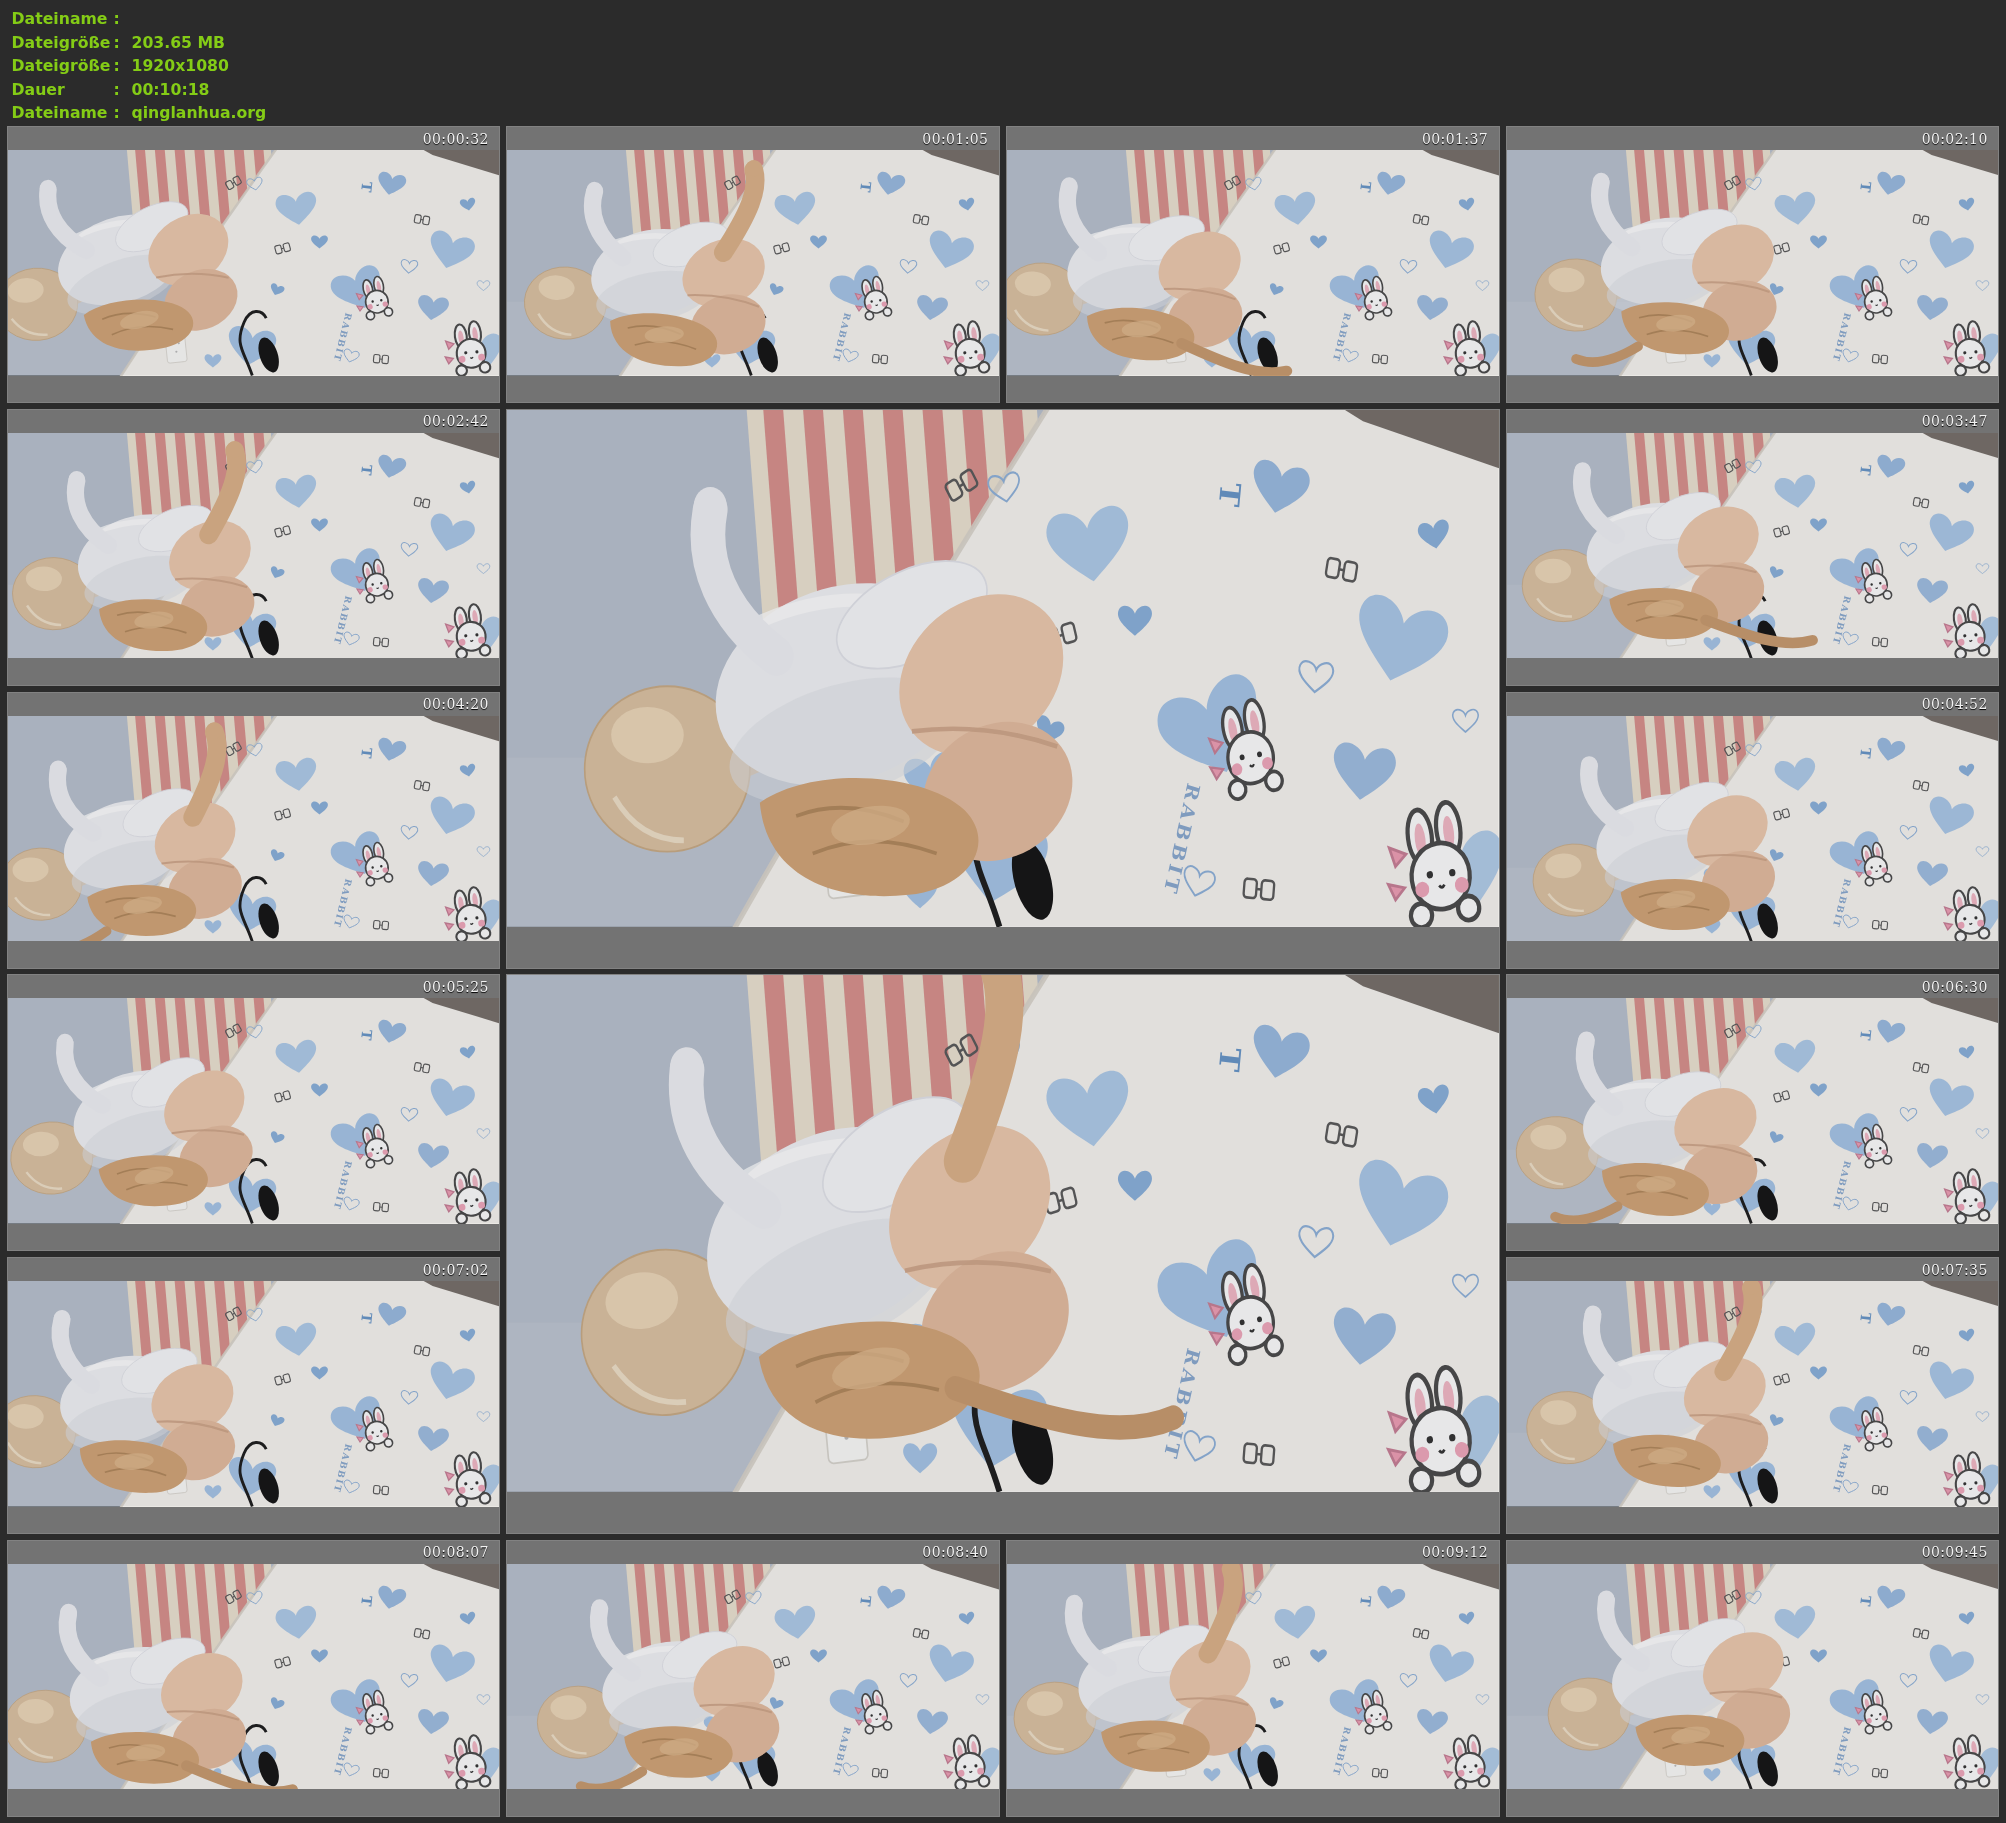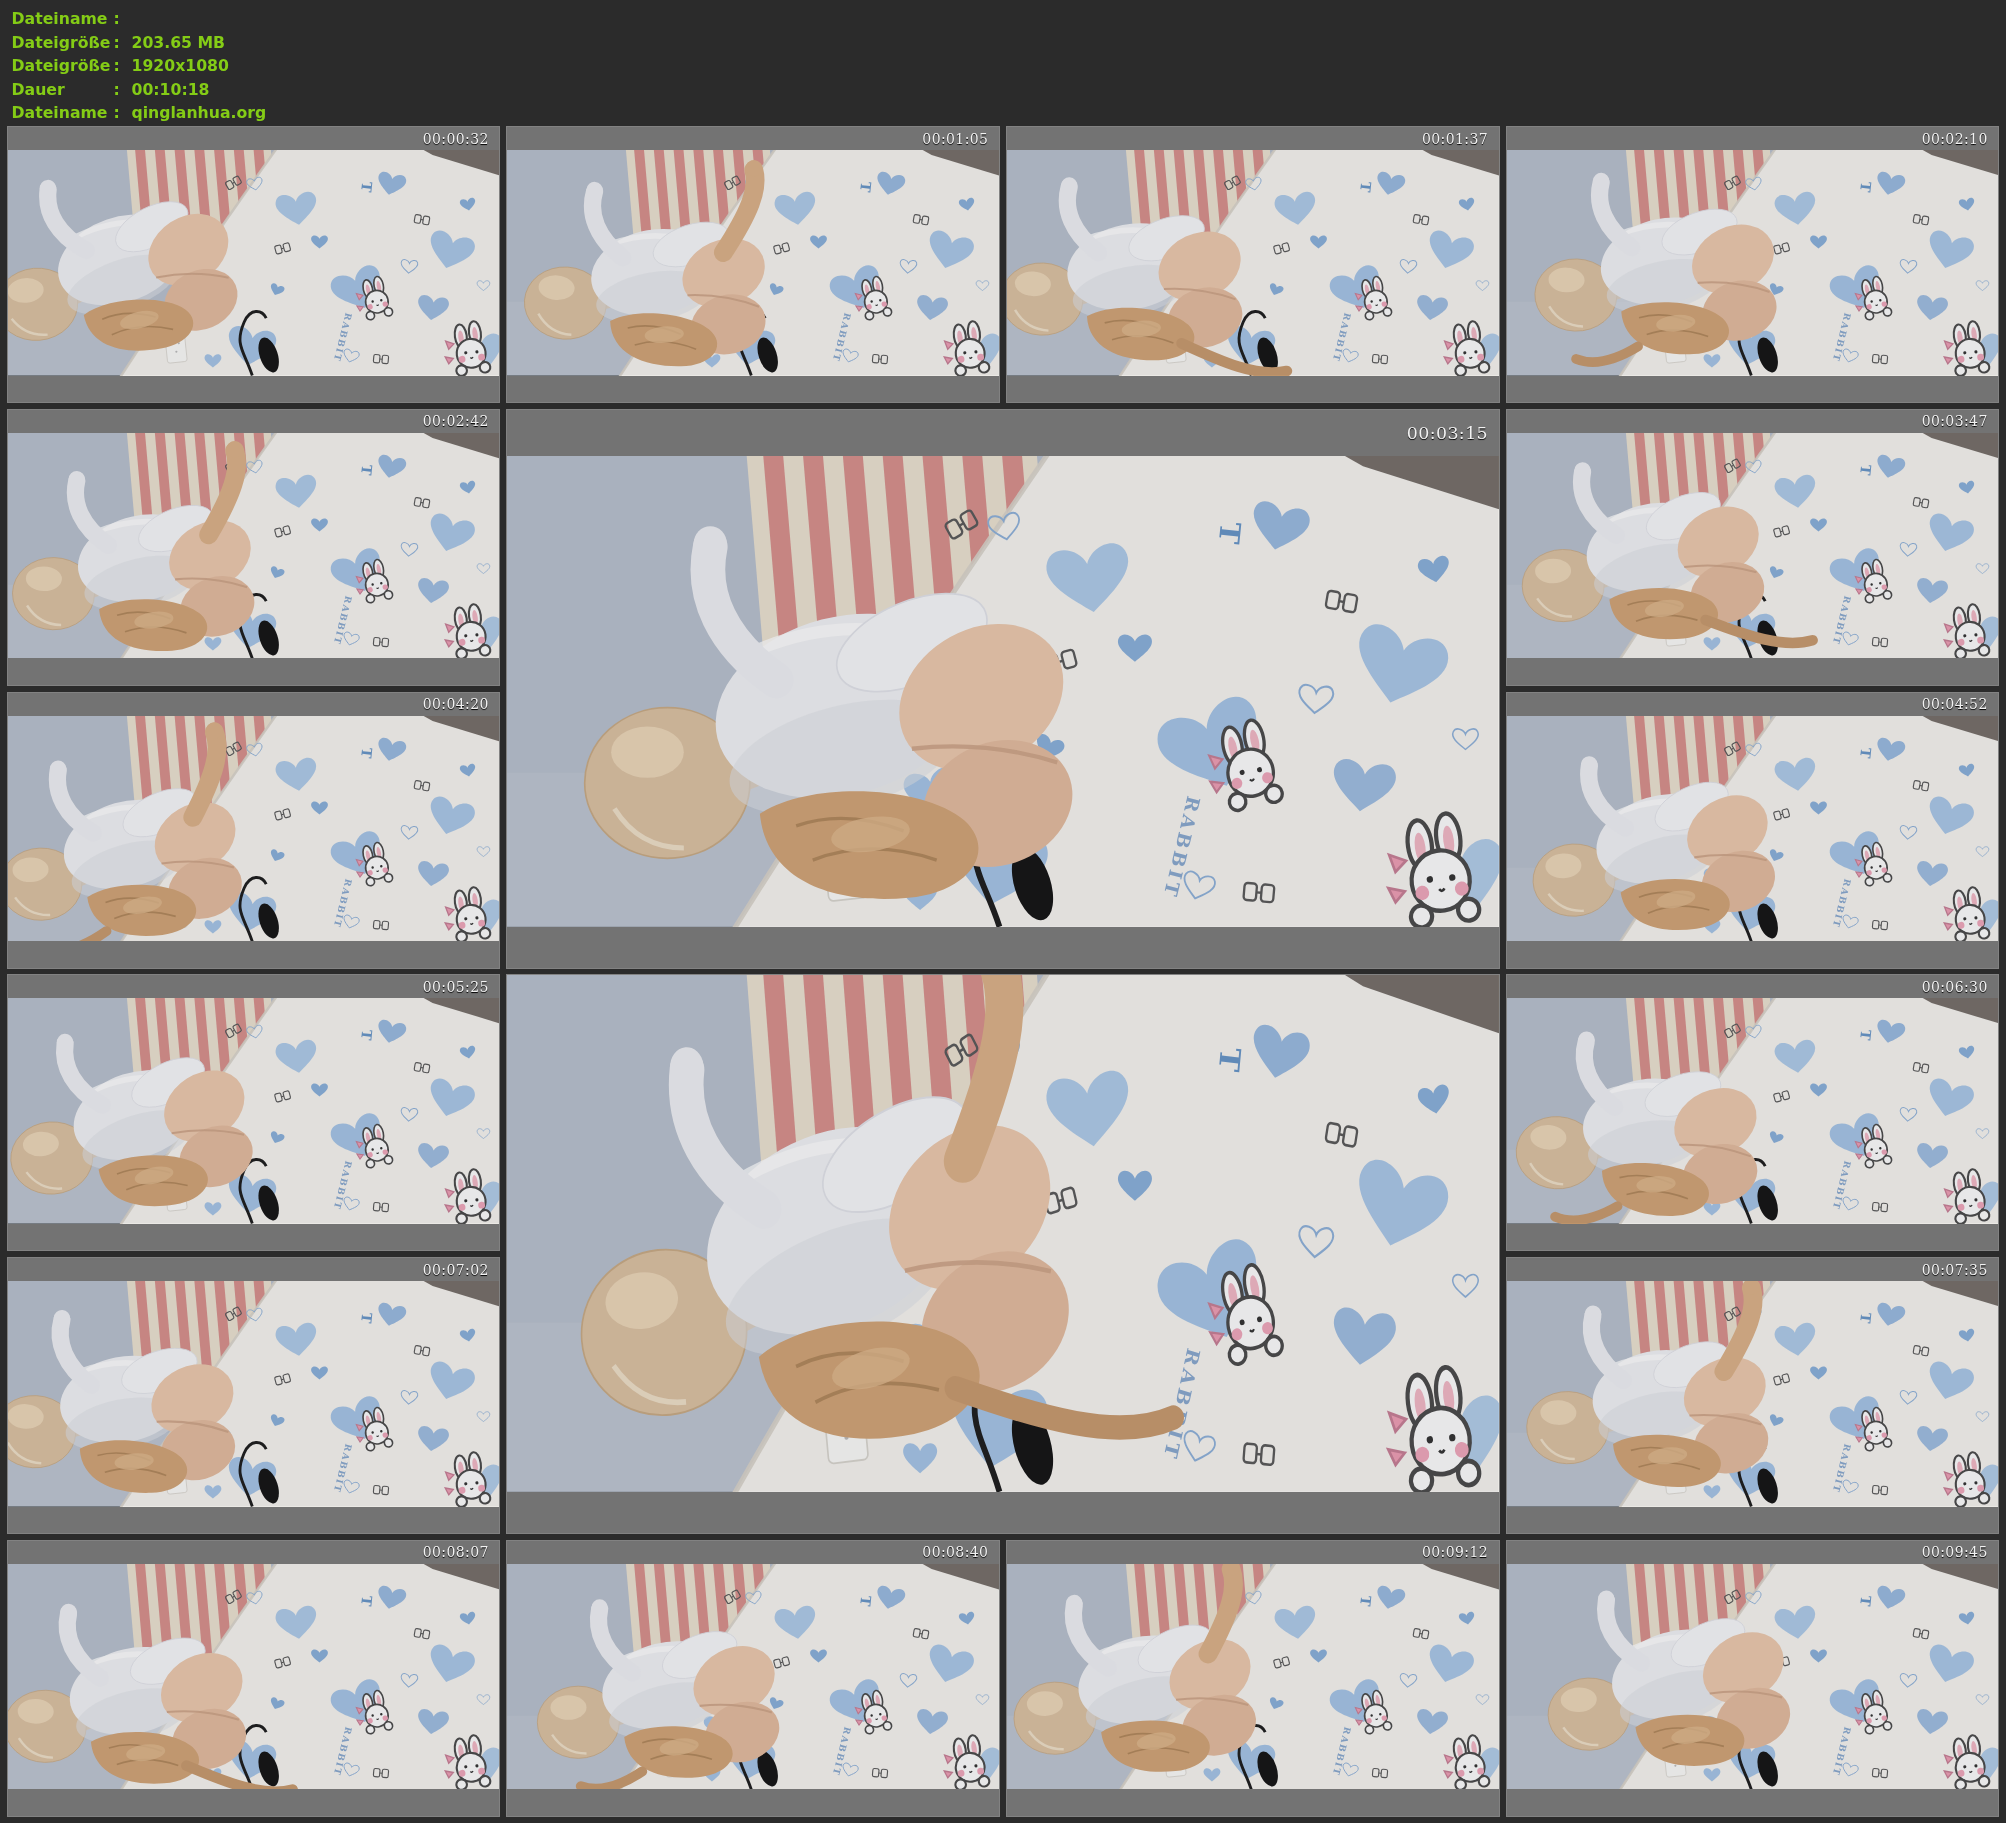--- a/index.html
+++ b/index.html
@@ -696,23 +696,20 @@
               <path d="M -62 48 C -30 28 38 32 62 52 C 82 70 64 94 28 97 C -16 101 -58 88 -62 48 Z" fill="#d2a476"></path>
               <path d="M -40 55 Q -10 45 25 58 M -30 75 Q 5 62 45 75" stroke="#b2885c" stroke-width="2" fill="none"></path>
               <ellipse cx="5" cy="60" rx="24" ry="10" transform="rotate(-8 5 60)" fill="#e0b98d" opacity="0.8"></ellipse>
             </g>
             <rect width="600" height="275" fill="#23232e" opacity="0.10"></rect>
           </svg>
         </div>
         <div class="bar bot"></div>
       </div>
       <div class="cell large">
-        <div class="bar top">
-          <span class="ts">00:03:15</span>
-        </div>
         <div class="frame">
           <svg viewBox="0 0 600 275" preserveAspectRatio="none">
             <rect width="600" height="275" fill="#b8c1ce"></rect>
             <rect y="185" width="300" height="90" fill="#c3cbd6" opacity="0.55"></rect>
             <g transform="rotate(-5 235 30)">
               <rect x="148" y="-40" width="175" height="152" fill="#ebe2d1"></rect>
               <rect x="158" y="-40" width="12" height="152" fill="#d8908c"></rect>
               <rect x="182" y="-40" width="12" height="152" fill="#d8908c"></rect>
               <rect x="206" y="-40" width="12" height="152" fill="#d8908c"></rect>
               <rect x="230" y="-40" width="12" height="152" fill="#d8908c"></rect>

